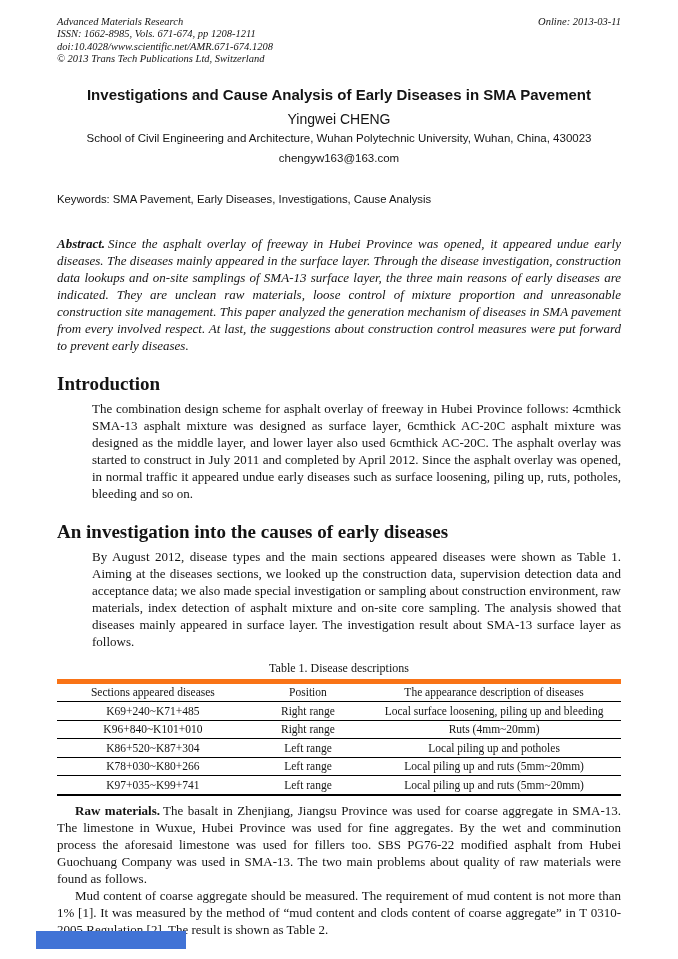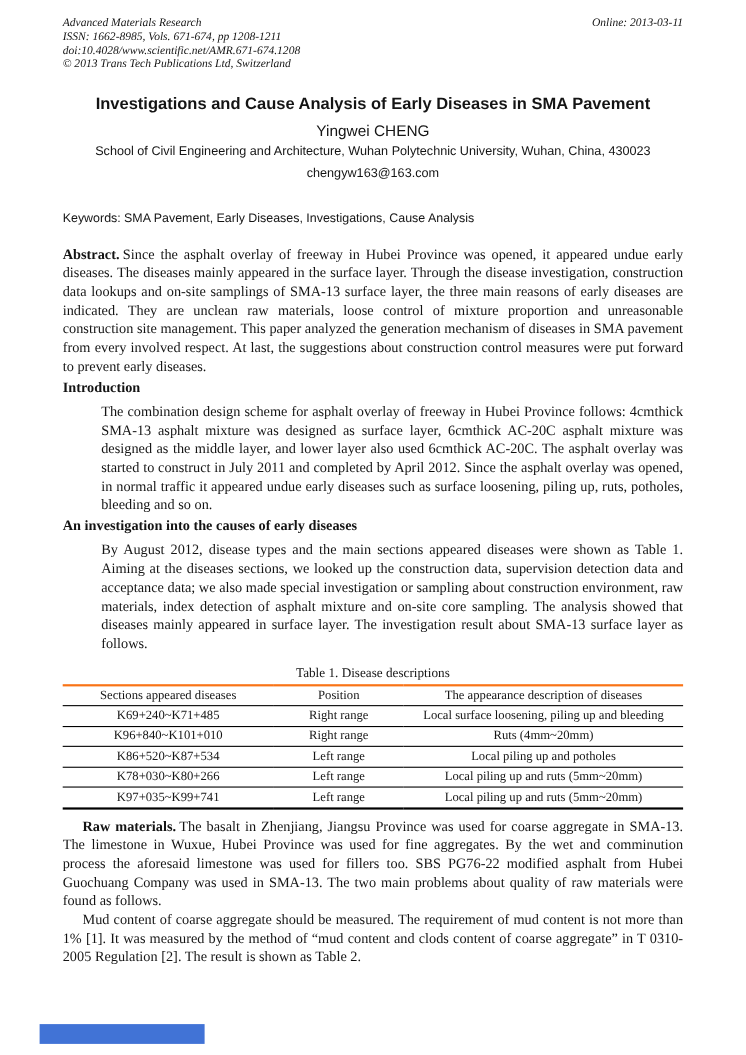--- a/index.html
+++ b/index.html
@@ -55,40 +55,40 @@
     font-family:"Liberation Sans", sans-serif;
     font-size:11.3px;
   }
   .keywords .lead{font-weight:normal;}
   
   .para{
     font-size:13px;
     line-height:17px;
     text-align:justify;
   }
-  .abstract{margin-top:17px;}
+  .abstract{margin-top:30px;font-style:italic;}
   .lead{font-weight:bold;margin-right:3px;}
   .heading{
-    margin-top:3px;
-    font-size:13px;
+    margin-top:19px;
+    font-size:19px;
     font-weight:bold;
   }
   .after-heading{margin-top:5px;margin-left:35px;}
   .indent{text-indent:18px;}
   
   .tcaption{
     margin-top:11px;
     font-size:12px;
     text-align:center;
   }
   table{
     margin-top:3px;
     width:100%;
     border-collapse:collapse;
-    border-top:2px solid #f97316;
+    border-top:5px solid #f97316;
     border-bottom:2.5px solid #000;
   }
   th,td{
     font-weight:normal;
     font-size:11.5px;
     text-align:center;
     padding:1px 2px;
     height:15.5px;
     border-bottom:1px solid #000;
   }
@@ -147,21 +147,21 @@
         <td>K69+240~K71+485</td>
         <td>Right range</td>
         <td>Local surface loosening, piling up and bleeding</td>
       </tr>
       <tr>
         <td>K96+840~K101+010</td>
         <td>Right range</td>
         <td>Ruts (4mm~20mm)</td>
       </tr>
       <tr>
-        <td>K86+520~K87+534</td>
+        <td>K86+520~K87+304</td>
         <td>Left range</td>
         <td>Local piling up and potholes</td>
       </tr>
       <tr>
         <td>K78+030~K80+266</td>
         <td>Left range</td>
         <td>Local piling up and ruts (5mm~20mm)</td>
       </tr>
       <tr>
         <td>K97+035~K99+741</td>

